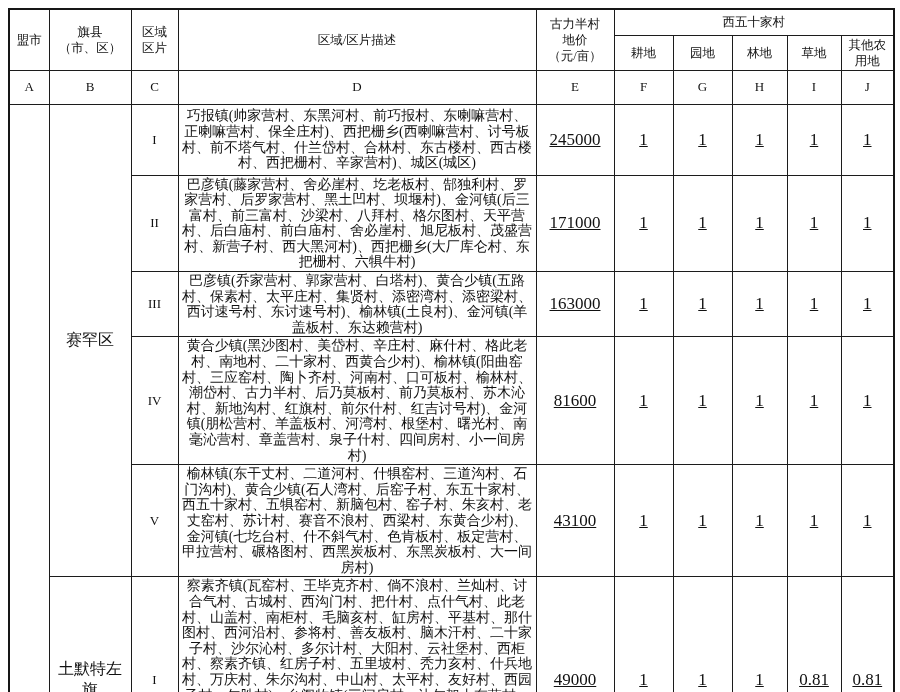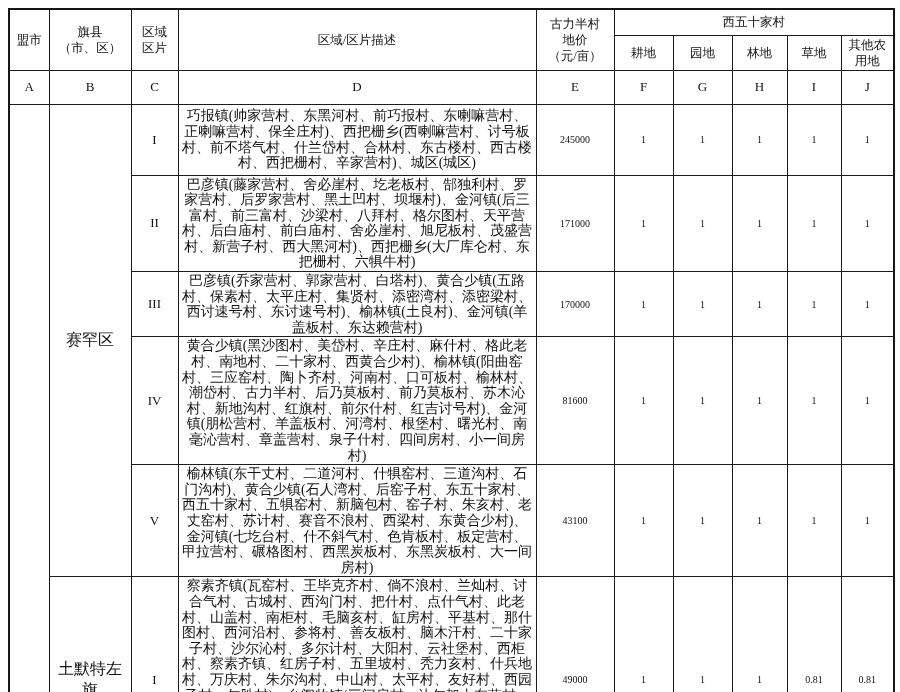--- a/index.html
+++ b/index.html
@@ -28,21 +28,21 @@
   .letters td{font-size:13px;height:31px;font-family:"Liberation Serif","DejaVu Serif",serif;}
   td.zone{font-size:13px;}
   td.desc{
     text-align:justify;
     text-justify:inter-ideograph;
     font-size:14px;
     line-height:15.6px;
     padding:2px 3px 2px 4px;
     letter-spacing:0px;
   }
-  td.num{font-size:10px;}
+  td.num{font-size:17px;text-decoration:underline;}
   .hline{display:block;}
 </style>
 </head>
 <body>
 
 <div class="sheet">
   <table class="land">
     <colgroup>
       <col style="width:40px">
         <col style="width:82px">
@@ -113,21 +113,21 @@
         <td class="num">171000</td>
         <td class="num">1</td>
         <td class="num">1</td>
         <td class="num">1</td>
         <td class="num">1</td>
         <td class="num">1</td>
       </tr>
       <tr style="height:57px">
         <td class="zone">III</td>
         <td class="desc">巴彦镇(乔家营村、郭家营村、白塔村)、黄合少镇(五路村、保素村、太平庄村、集贤村、添密湾村、添密梁村、西讨速号村、东讨速号村)、榆林镇(土良村)、金河镇(羊盖板村、东达赖营村)</td>
-        <td class="num">170000</td>
+        <td class="num">163000</td>
         <td class="num">1</td>
         <td class="num">1</td>
         <td class="num">1</td>
         <td class="num">1</td>
         <td class="num">1</td>
       </tr>
       <tr style="height:92px">
         <td class="zone">IV</td>
         <td class="desc">黄合少镇(黑沙图村、美岱村、辛庄村、麻什村、格此老村、南地村、二十家村、西黄合少村)、榆林镇(阳曲窑村、三应窑村、陶卜齐村、河南村、口可板村、榆林村、潮岱村、古力半村、后乃莫板村、前乃莫板村、苏木沁村、新地沟村、红旗村、前尔什村、红吉讨号村)、金河镇(朋松营村、羊盖板村、河湾村、根堡村、曙光村、南毫沁营村、章盖营村、泉子什村、四间房村、小一间房村)</td>
         <td class="num">81600</td>

